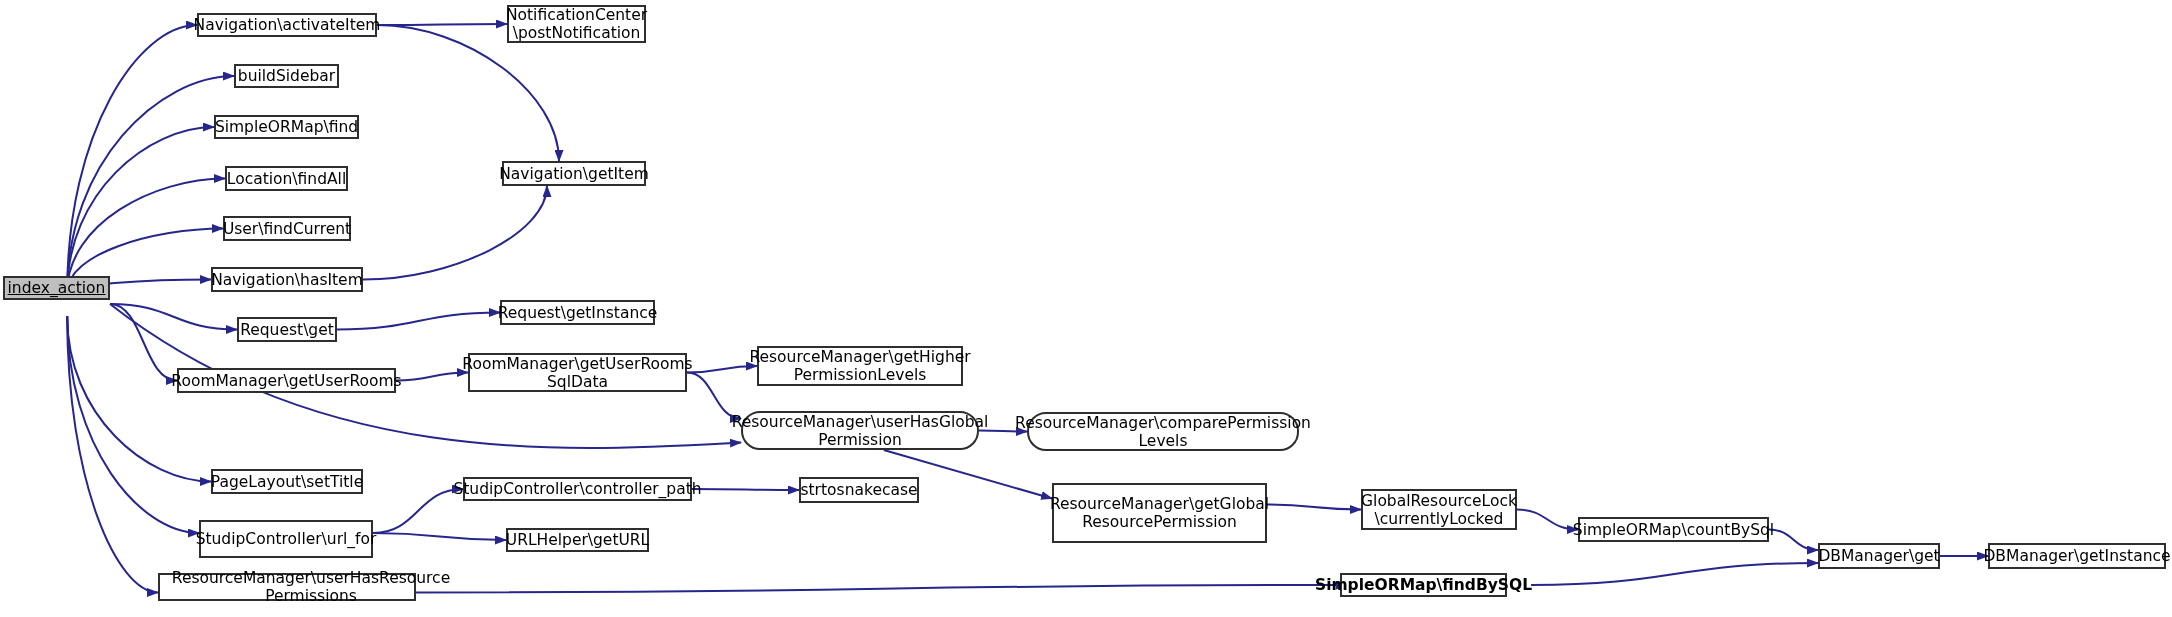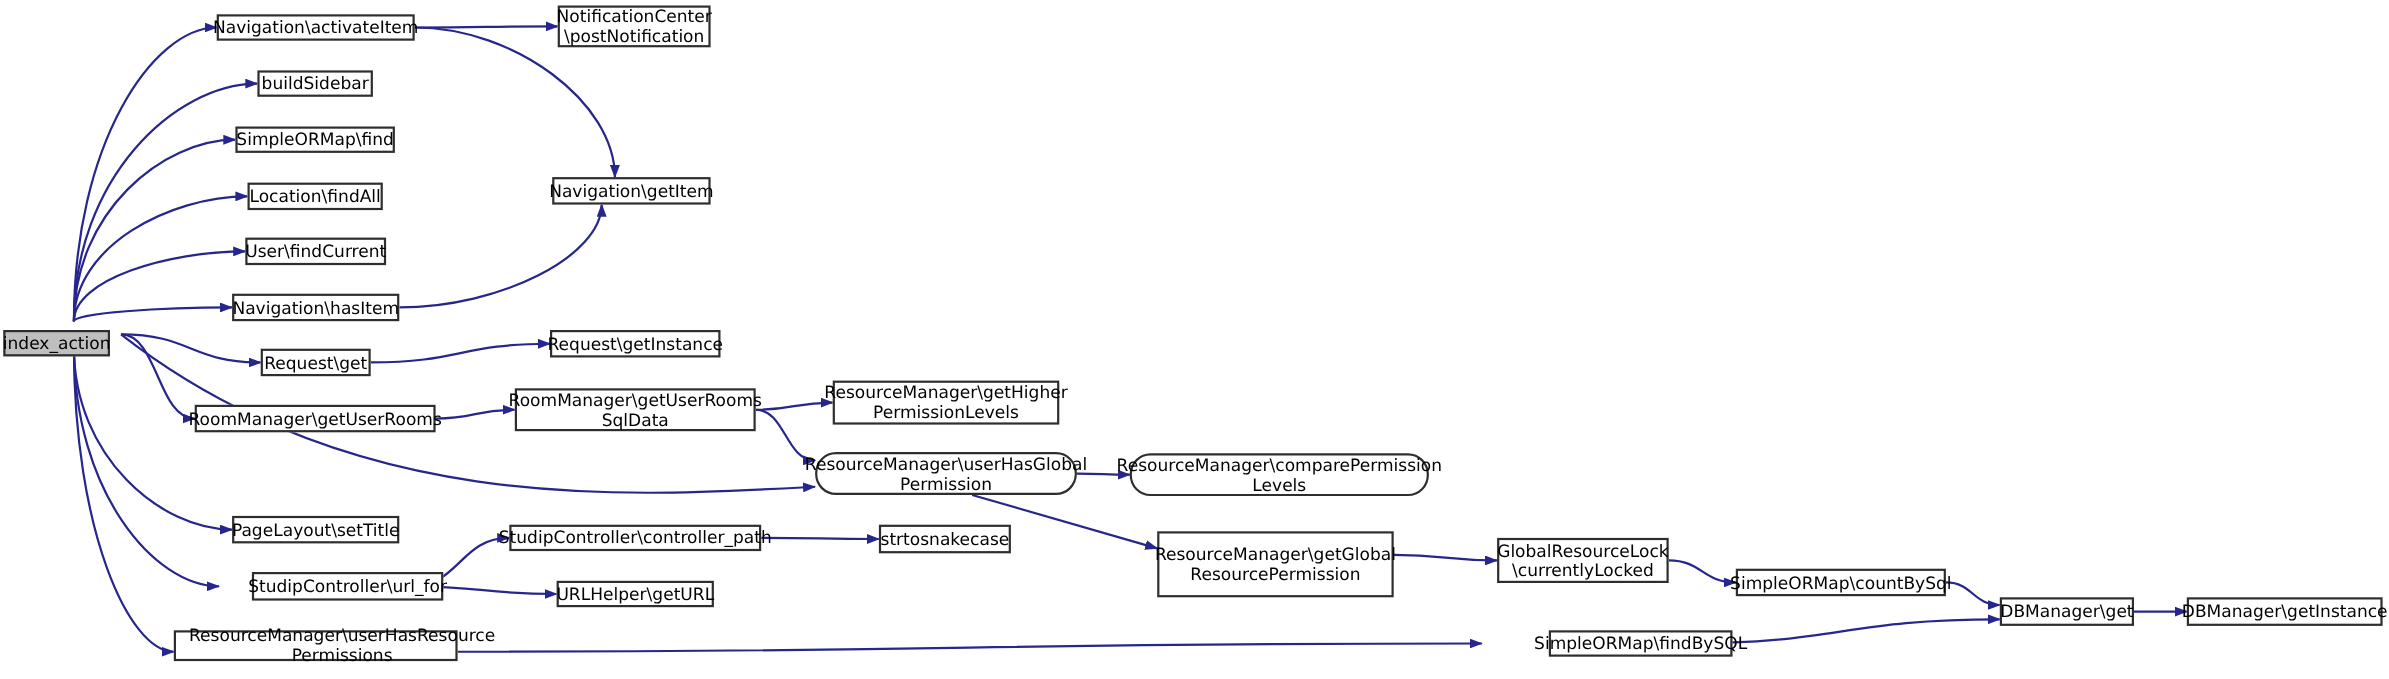--- a/index.html
+++ b/index.html
@@ -64,21 +64,21 @@
         <path class="edge" d="M1769,529.5 C1793.5,529.5 1793.5,550 1818,550" marker-end="url(#arrow)"></path>
         <path class="edge" d="M1531,585 C1674.5,585 1674.5,563 1818,563" marker-end="url(#arrow)"></path>
         <path class="edge" d="M1940,556 C1964,556 1964,556 1988,556" marker-end="url(#arrow)"></path>
         <path class="edge" d="M373,533 C418,533 418,489 463,489" marker-end="url(#arrow)"></path>
         <path class="edge" d="M373,533 C439.5,533 439.5,540 506,540" marker-end="url(#arrow)"></path>
         <path class="edge" d="M692,489 C745.5,489 745.5,490 799,490" marker-end="url(#arrow)"></path>
         <path class="edge" d="M416,592.5 C881.5,592.5 881.5,585 1347,585" marker-end="url(#arrow)"></path>
       </g>
   </svg>
   <div id="nodes">
-      <div class="node highlight" style="left: 3px; top: 300px; width: 97px; height: 24px;">index_action</div>
+      <div class="node highlight" style="left: 3px; top: 276px; width: 107px; height: 24px; text-decoration: underline;">index_action</div>
       <div class="node" style="left: 197px; top: 13px; width: 180px; height: 24px;">Navigation\activateItem</div>
       <div class="node" style="left: 507px; top: 5px; width: 139px; height: 38px;">NotificationCenter
 \postNotification</div>
       <div class="node" style="left: 234px; top: 64px; width: 105px; height: 24px;">buildSidebar</div>
       <div class="node" style="left: 214px; top: 115px; width: 145px; height: 24px;">SimpleORMap\find</div>
       <div class="node" style="left: 225px; top: 166px; width: 123px; height: 25px;">Location\findAll</div>
       <div class="node" style="left: 223px; top: 216px; width: 128px; height: 25px;">User\findCurrent</div>
       <div class="node" style="left: 211px; top: 267px; width: 152px; height: 25px;">Navigation\hasItem</div>
       <div class="node" style="left: 502px; top: 161px; width: 144px; height: 25px;">Navigation\getItem</div>
       <div class="node" style="left: 237px; top: 317px; width: 100px; height: 25px;">Request\get</div>
@@ -88,26 +88,26 @@
 SqlData</div>
       <div class="node" style="left: 757px; top: 346px; width: 206px; height: 40px;">ResourceManager\getHigher
 PermissionLevels</div>
       <div class="node" style="left: 741px; top: 411px; width: 238px; height: 39px; border-radius: 19px;">ResourceManager\userHasGlobal
 Permission</div>
       <div class="node" style="left: 1027px; top: 412px; width: 272px; height: 39px; border-radius: 19px;">ResourceManager\comparePermission
 Levels</div>
       <div class="node" style="left: 211px; top: 469px; width: 152px; height: 25px;">PageLayout\setTitle</div>
       <div class="node" style="left: 463px; top: 477px; width: 229px; height: 24px;">StudipController\controller_path</div>
       <div class="node" style="left: 799px; top: 477px; width: 120px; height: 26px;">strtosnakecase</div>
-      <div class="node" style="left: 199px; top: 520px; width: 174px; height: 26px; margin-left: 30px;">StudipController\url_for</div>
+      <div class="node" style="left: 199px; top: 520px; width: 174px; height: 38px;">StudipController\url_for</div>
       <div class="node" style="left: 506px; top: 528px; width: 143px; height: 24px;">URLHelper\getURL</div>
       <div class="node" style="left: 158px; top: 573px; width: 258px; height: 28px; padding-left: 48px;">ResourceManager\userHasResource
 Permissions</div>
       <div class="node" style="left: 1052px; top: 483px; width: 215px; height: 60px;">ResourceManager\getGlobal
 ResourcePermission</div>
       <div class="node" style="left: 1361px; top: 489px; width: 156px; height: 41px;">GlobalResourceLock
 \currentlyLocked</div>
       <div class="node" style="left: 1578px; top: 517px; width: 191px; height: 25px;">SimpleORMap\countBySql</div>
-      <div class="node" style="left: 1408px; top: 573px; width: 167px; height: 24px;">SimpleORMap\findBySQL</div>
+      <div class="node" style="left: 1340px; top: 573px; width: 167px; height: 24px; font-weight: bold;">SimpleORMap\findBySQL</div>
       <div class="node" style="left: 1818px; top: 543px; width: 122px; height: 26px;">DBManager\get</div>
       <div class="node" style="left: 1988px; top: 543px; width: 178px; height: 26px;">DBManager\getInstance</div>
     </div>
 </div>
 
 </body></html>

